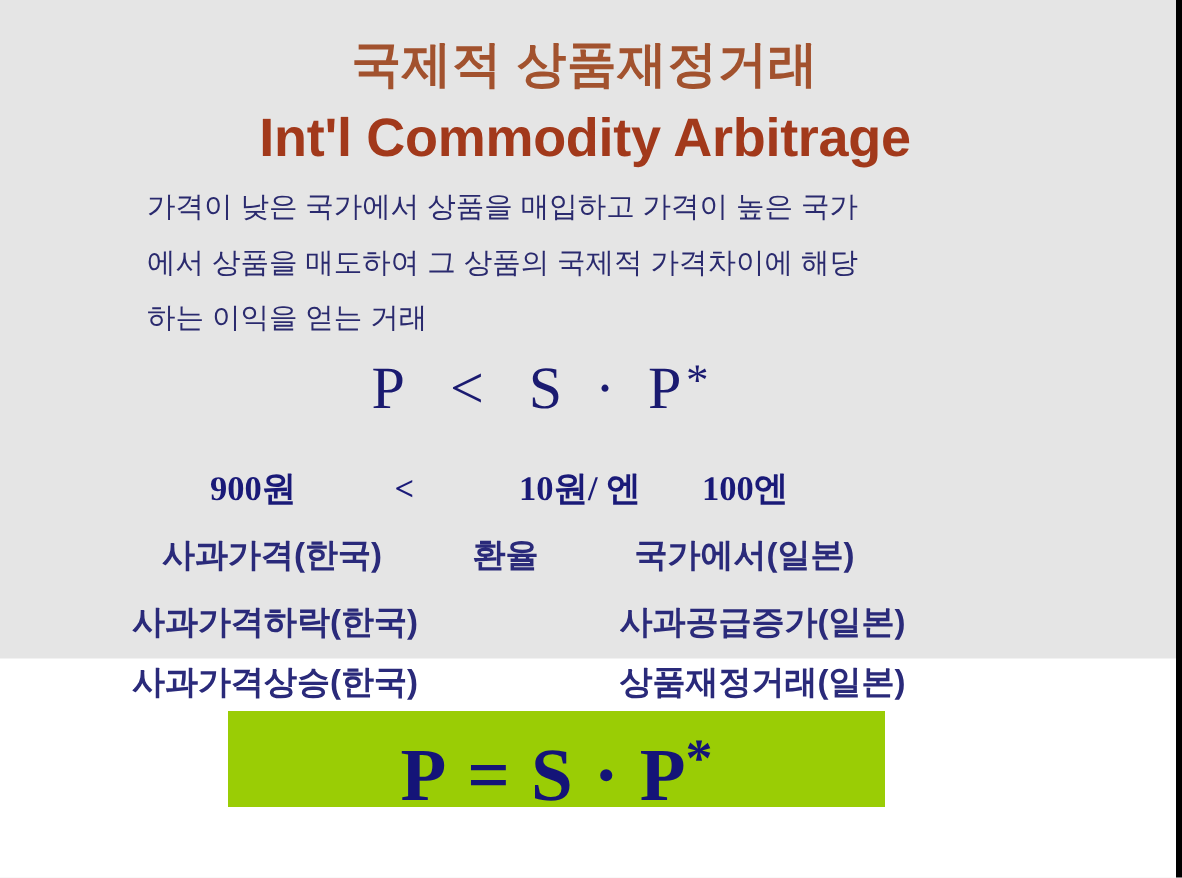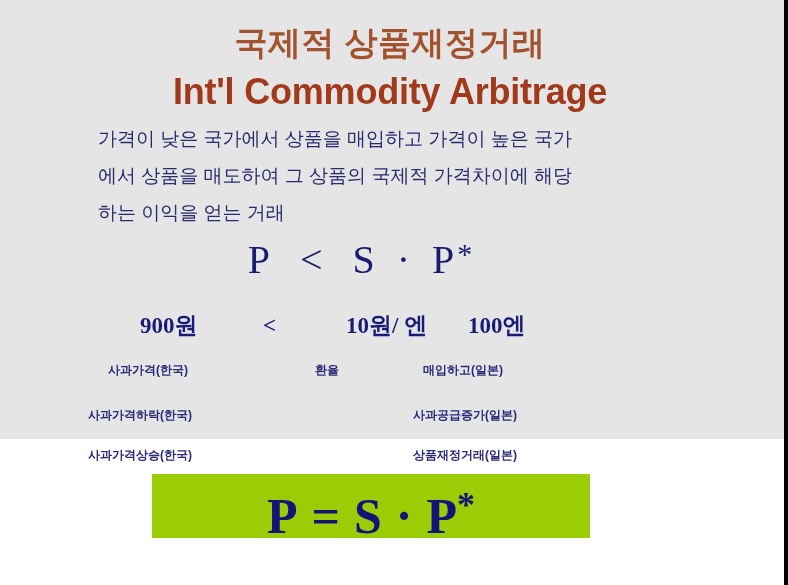--- a/index.html
+++ b/index.html
@@ -120,21 +120,21 @@
   #values-row .v-rate { left: 304px; margin-left: 42px; }
   #values-row .v-jp   { left: 468px; }
 
   
   .label-row {
     position: absolute;
     left: 0;
     width: 720px;
     height: 30px;
     color: #2A2A7A;
-    font-size: 12px;
+    font-size: 22px;
     font-weight: bold;
     line-height: 30px;
   }
   .label-row .lb {
     position: absolute;
     white-space: nowrap;
   }
   #label-row-1 { top: 355px; }
   #label-row-1 .left   { left: 108px; }
   #label-row-1 .center { left: 315px; }
@@ -196,21 +196,21 @@
   <div id="values-row">
     <span class="v v-kr">900원</span>
     <span class="v v-op">&lt;</span>
     <span class="v v-rate">10원/ 엔</span>
     <span class="v v-jp">100엔</span>
   </div>
 
   <div class="label-row" id="label-row-1">
     <span class="lb left">사과가격(한국)</span>
     <span class="lb center">환율</span>
-    <span class="lb right">매입하고(일본)</span>
+    <span class="lb right">국가에서(일본)</span>
   </div>
 
   <div class="label-row" id="label-row-2">
     <span class="lb left">사과가격하락(한국)</span>
     <span class="lb right">사과공급증가(일본)</span>
   </div>
 
   <div class="label-row" id="label-row-3">
     <span class="lb left">사과가격상승(한국)</span>
     <span class="lb right">상품재정거래(일본)</span>

